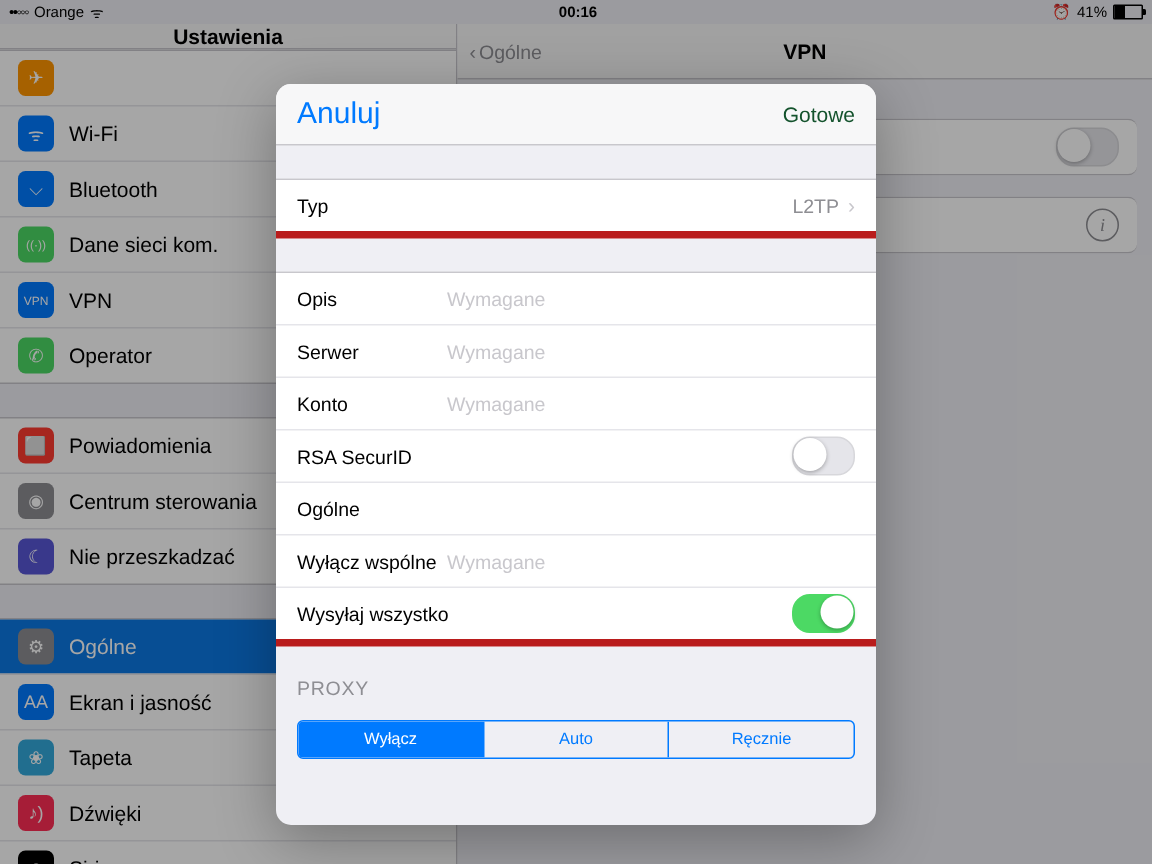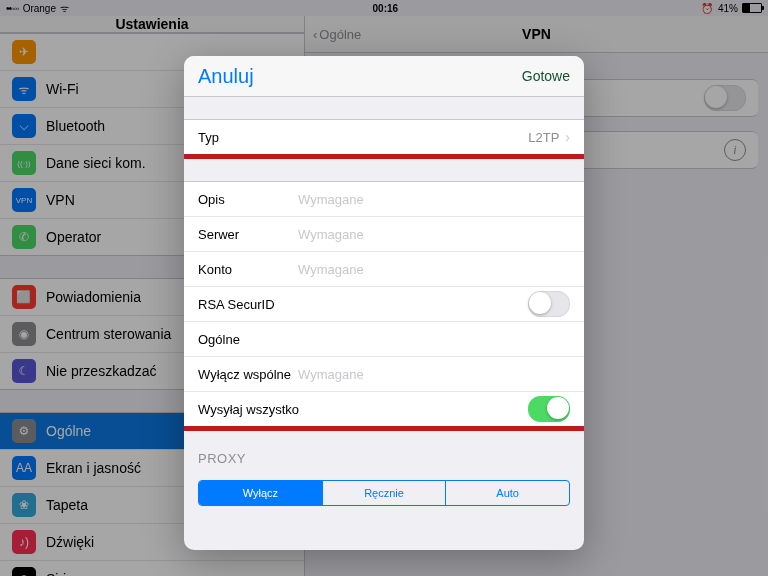--- a/index.html
+++ b/index.html
@@ -211,17 +211,17 @@
       <div class="m-row">
         <span class="m-label" style="width:auto">Wysyłaj wszystko</span>
         <span class="toggle on">
             <span class="knob"></span>
           </span>
       </div>
     </div>
     <div class="section-label">PROXY</div>
     <div class="segmented">
       <div class="seg active">Wyłącz</div>
+      <div class="seg">Auto</div>
       <div class="seg">Ręcznie</div>
-      <div class="seg">Auto</div>
     </div>
   </div>
 </div>
 
 </body></html>

